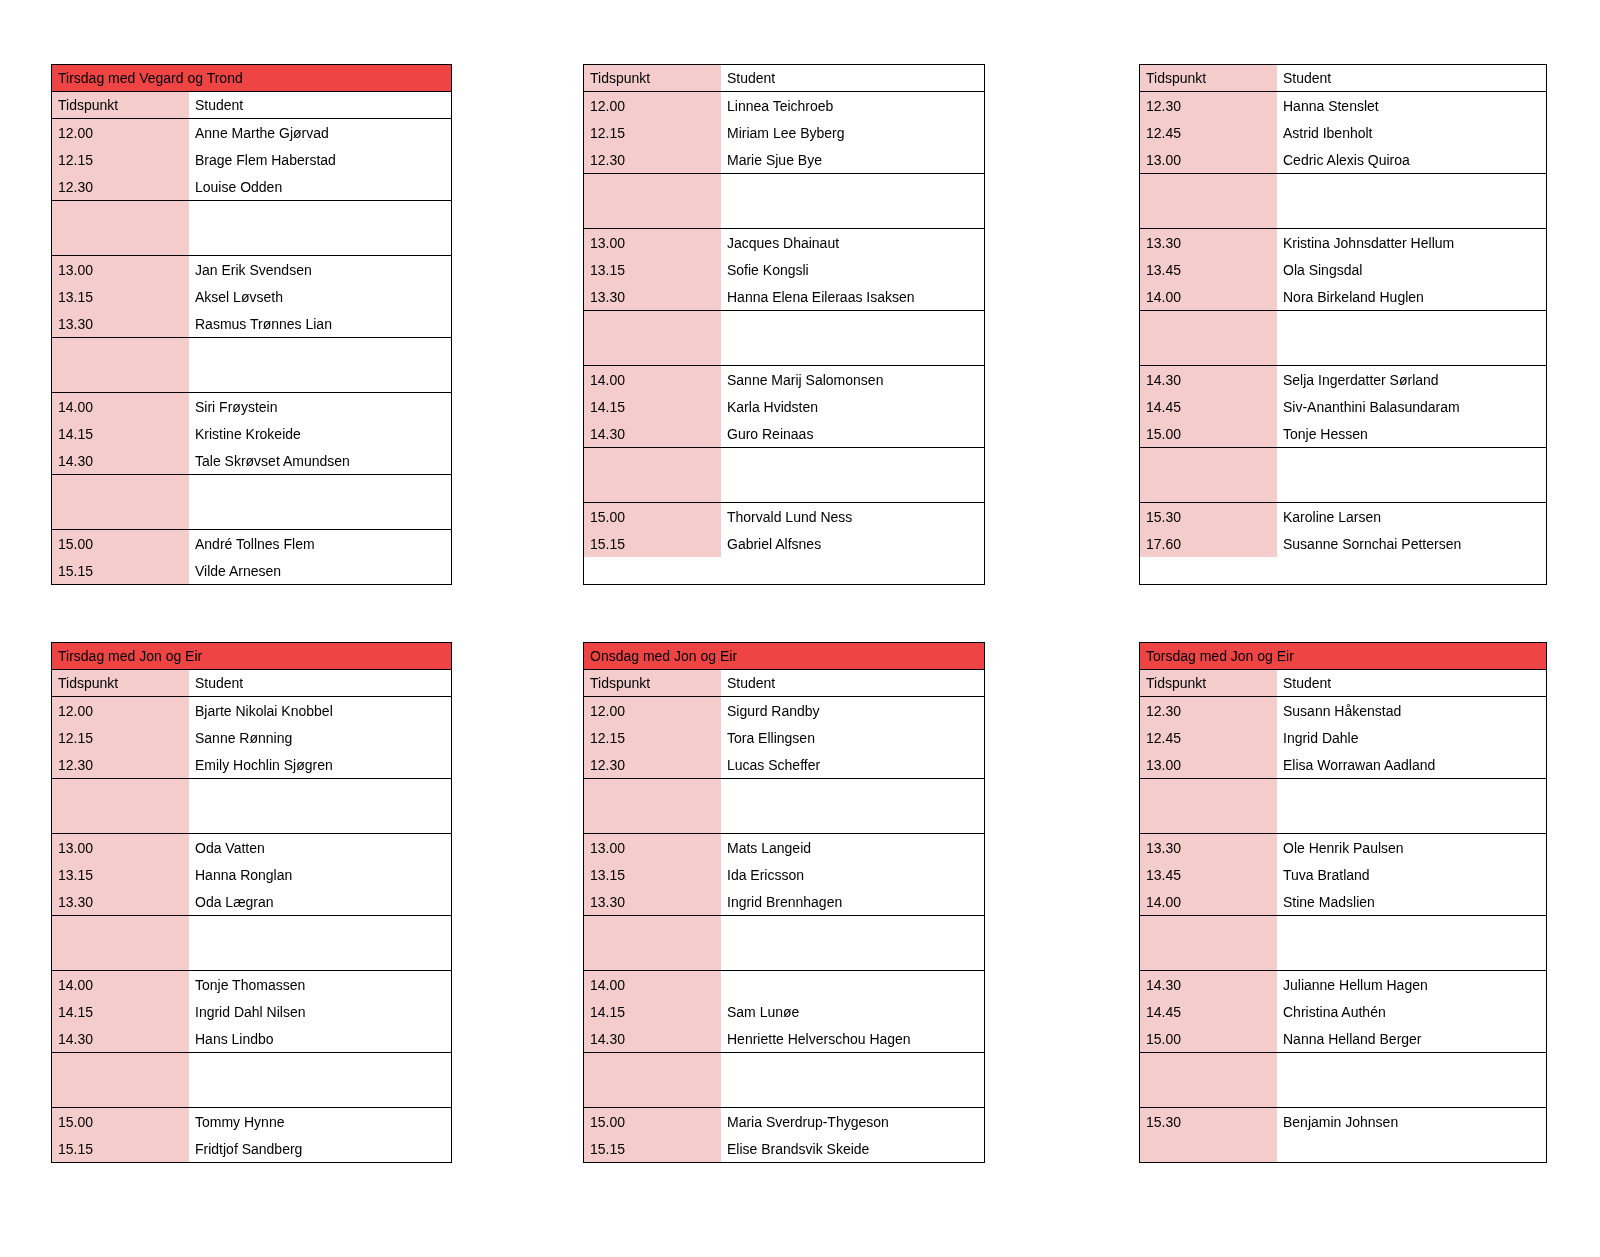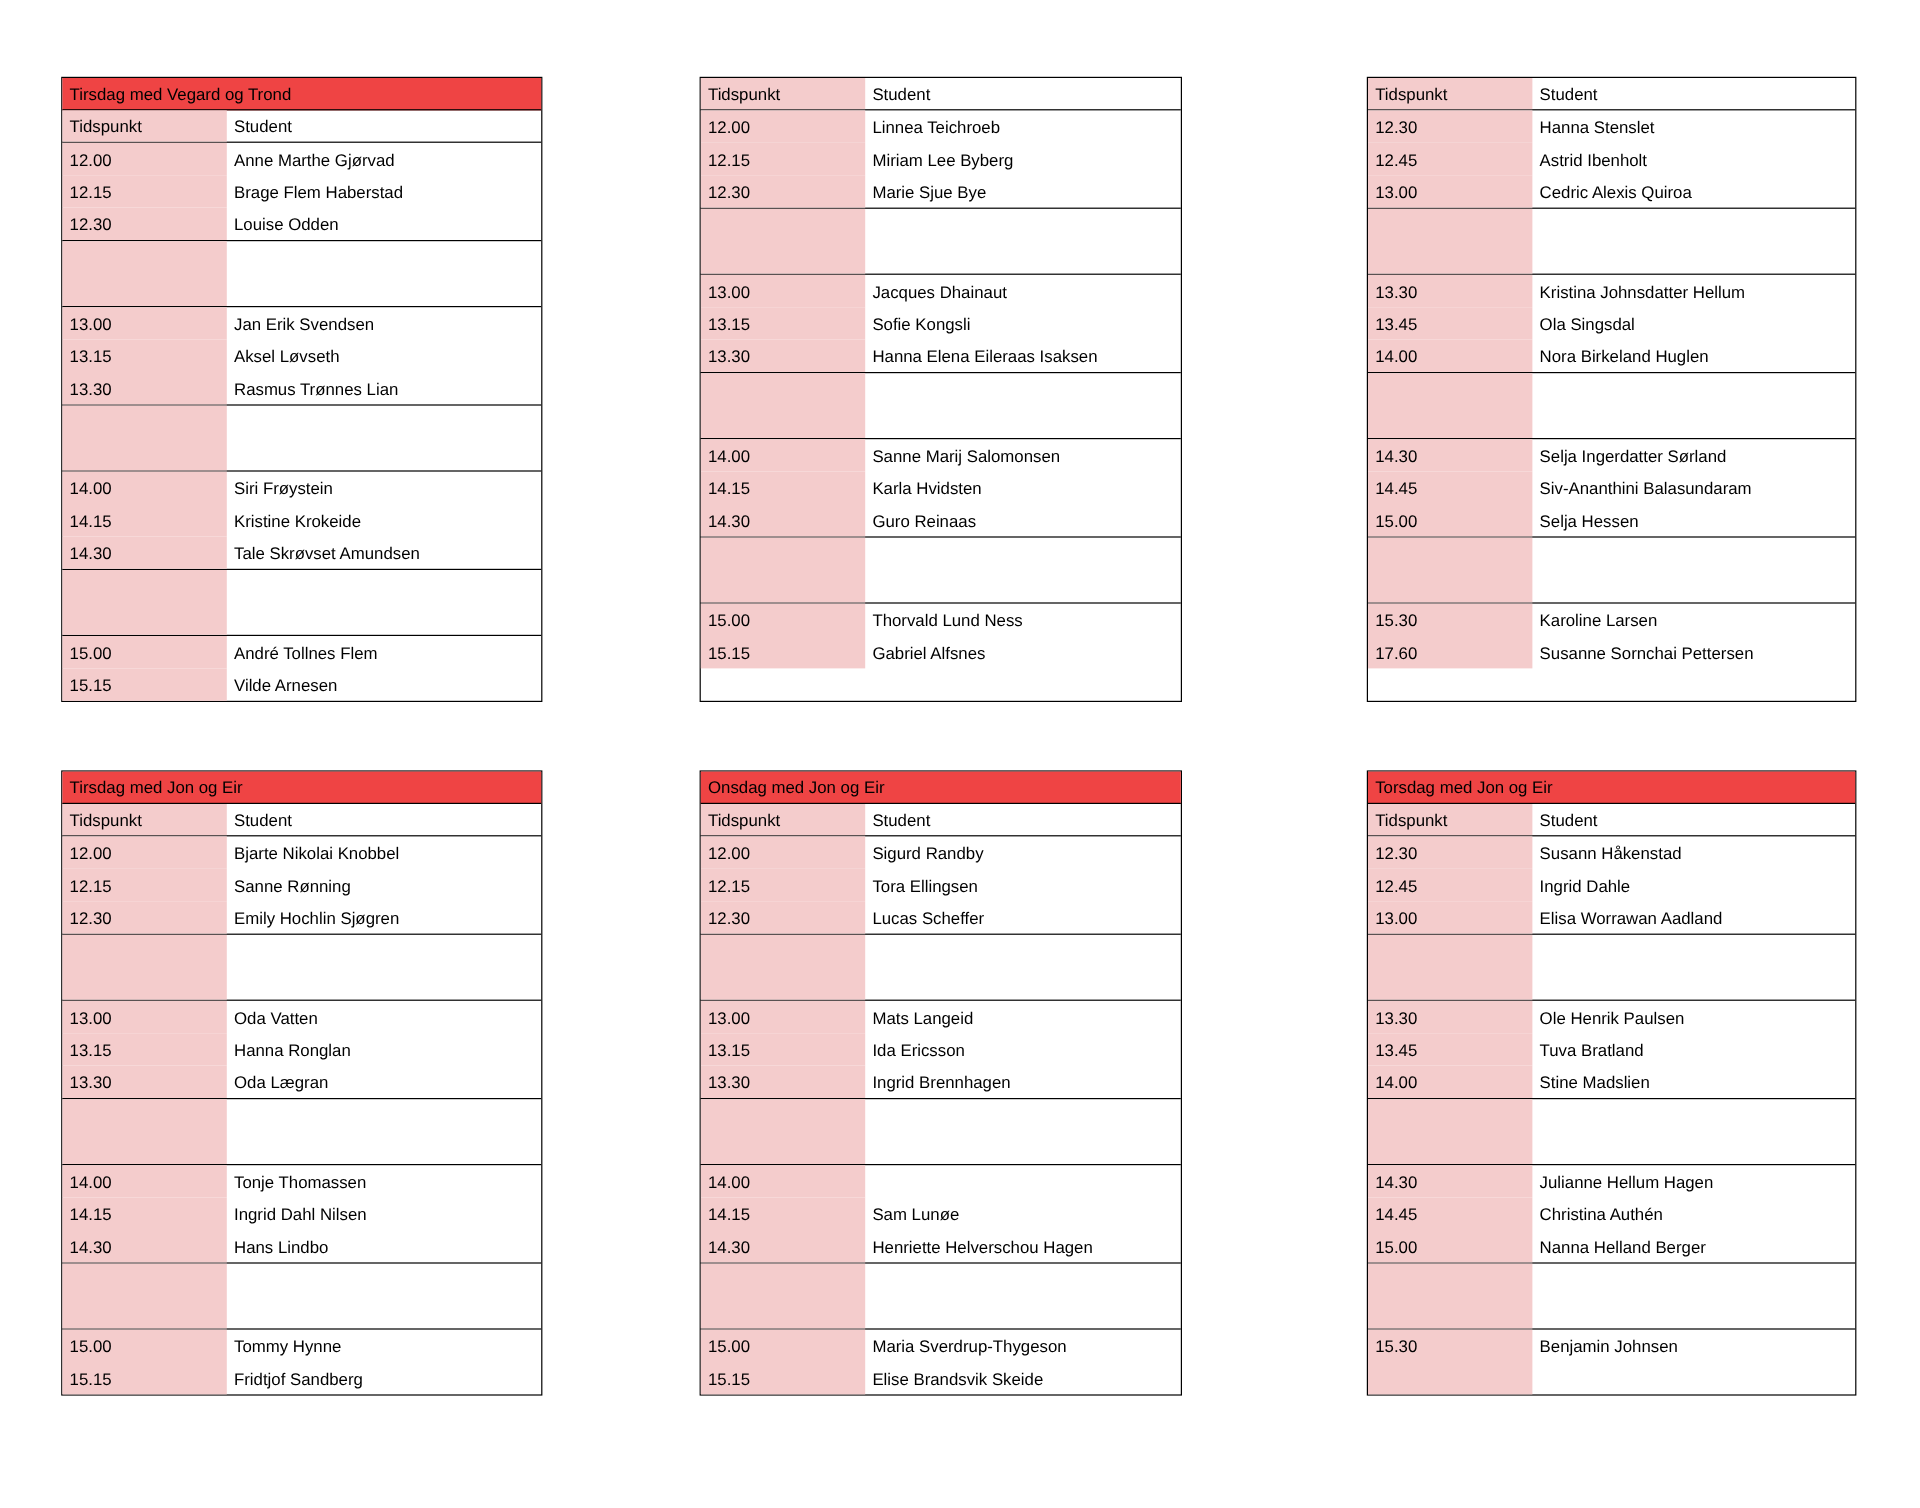--- a/index.html
+++ b/index.html
@@ -278,21 +278,21 @@
             <div class="slot-row">
     <div class="time-cell pink">14.30</div>
     <div class="student-cell">Selja Ingerdatter Sørland</div>
   </div>
             <div class="slot-row">
     <div class="time-cell pink">14.45</div>
     <div class="student-cell">Siv-Ananthini Balasundaram</div>
   </div>
             <div class="slot-row">
     <div class="time-cell pink">15.00</div>
-    <div class="student-cell">Selja Hessen</div>
+    <div class="student-cell">Tonje Hessen</div>
   </div>
           </div>
           <div class="spacer-row">
     <div class="time-cell pink"></div>
     <div class="student-cell"></div>
   </div>
           <div class="row-group">
             <div class="slot-row">
     <div class="time-cell pink">15.30</div>
     <div class="student-cell">Karoline Larsen</div>

